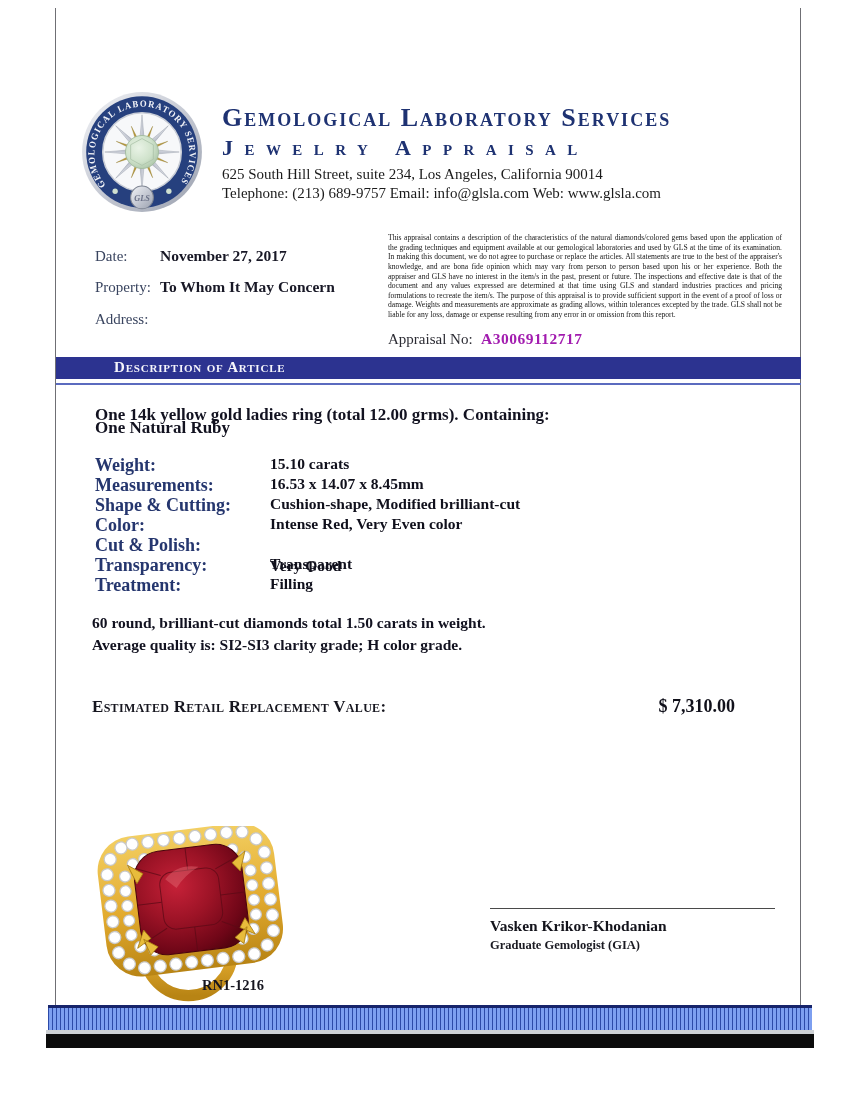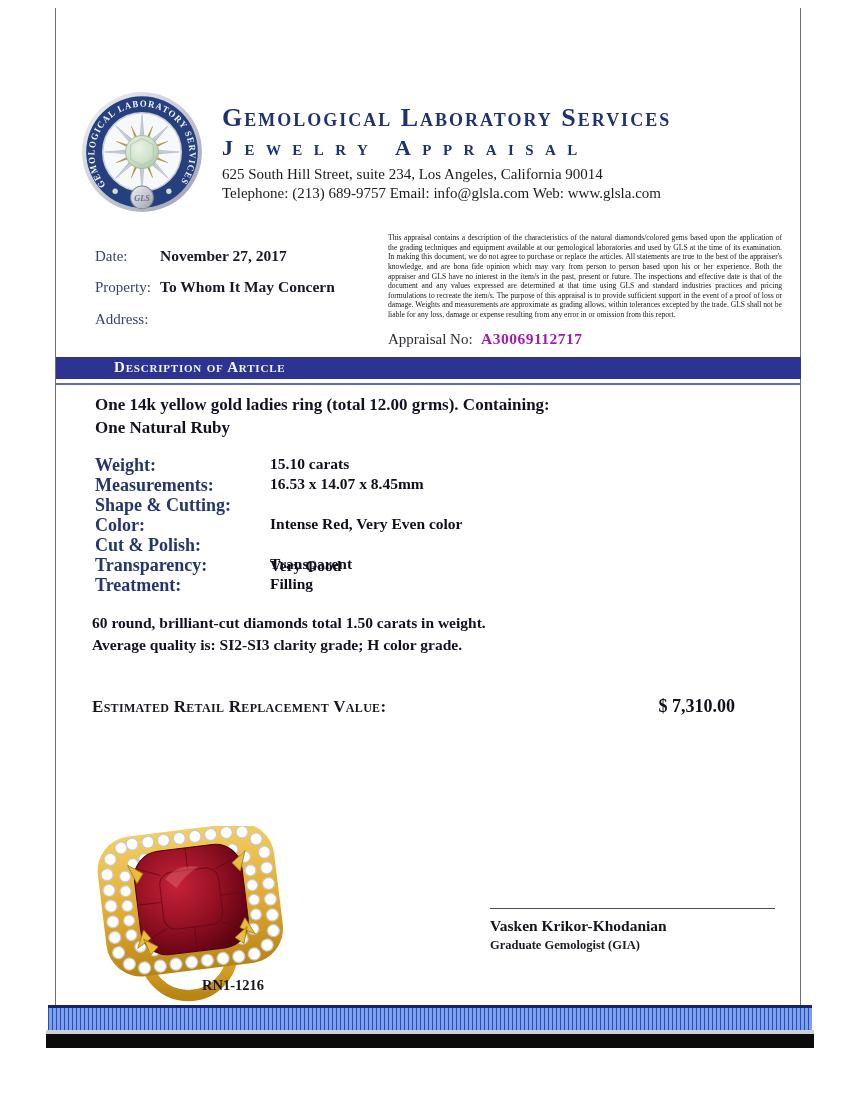--- a/index.html
+++ b/index.html
@@ -132,28 +132,29 @@
 
   <div id="disclaimer">This appraisal contains a description of the characteristics of the natural diamonds/colored gems based upon the application of the grading techniques and equipment available at our gemological laboratories and used by GLS at the time of its examination. In making this document, we do not agree to purchase or replace the articles. All statements are true to the best of the appraiser's knowledge, and are bona fide opinion which may vary from person to person based upon his or her experience. Both the appraiser and GLS have no interest in the item/s in the past, present or future. The inspections and effective date is that of the document and any values expressed are determined at that time using GLS and standard industries practices and pricing formulations to recreate the item/s. The purpose of this appraisal is to provide sufficient support in the event of a proof of loss or damage. Weights and measurements are approximate as grading allows, within tolerances excepted by the trade. GLS shall not be liable for any loss, damage or expense resulting from any error in or omission from this report.</div>
   <div id="appraisal-label">Appraisal No:</div>
   <div id="appraisal-value">A30069112717</div>
 
   <div id="desc-bar">
     <span>Description of Article</span>
   </div>
   <div id="desc-underline"></div>
 
-  <div class="body-line" style="top:395px;">One 14k yellow gold ladies ring (total 12.00 grms). Containing:</div>
+  <div class="body-line" style="top:405px;">One 14k yellow gold ladies ring (total 12.00 grms). Containing:</div>
   <div class="body-line" style="top:418px;">One Natural Ruby</div>
 
   <div class="spec-label" style="top:455px;">Weight:</div>
   <div class="spec-value" style="top:455px;">15.10 carats</div>
   <div class="spec-label" style="top:475px;">Measurements:</div>
   <div class="spec-value" style="top:475px;">16.53 x 14.07 x 8.45mm</div>
   <div class="spec-label" style="top:495px;">Shape &amp; Cutting:</div>
+  <div class="spec-value" style="top:495px;">Cushion-shape, Modified brilliant-cut</div>
   <div class="spec-label" style="top:515px;">Color:</div>
   <div class="spec-value" style="top:515px;">Intense Red, Very Even color</div>
   <div class="spec-label" style="top:535px;">Cut  &amp;  Polish:</div>
   <div class="spec-value" style="top:536px;margin-top:21px;">Very Good</div>
   <div class="spec-label" style="top:555px;">Transparency:</div>
   <div class="spec-value" style="top:555px;">Transparent</div>
   <div class="spec-label" style="top:575px;">Treatment:</div>
   <div class="spec-value" style="top:575px;">Filling</div>
 
   <div class="note-line" style="top:614px;">60 round, brilliant-cut diamonds total 1.50 carats in weight.</div>

